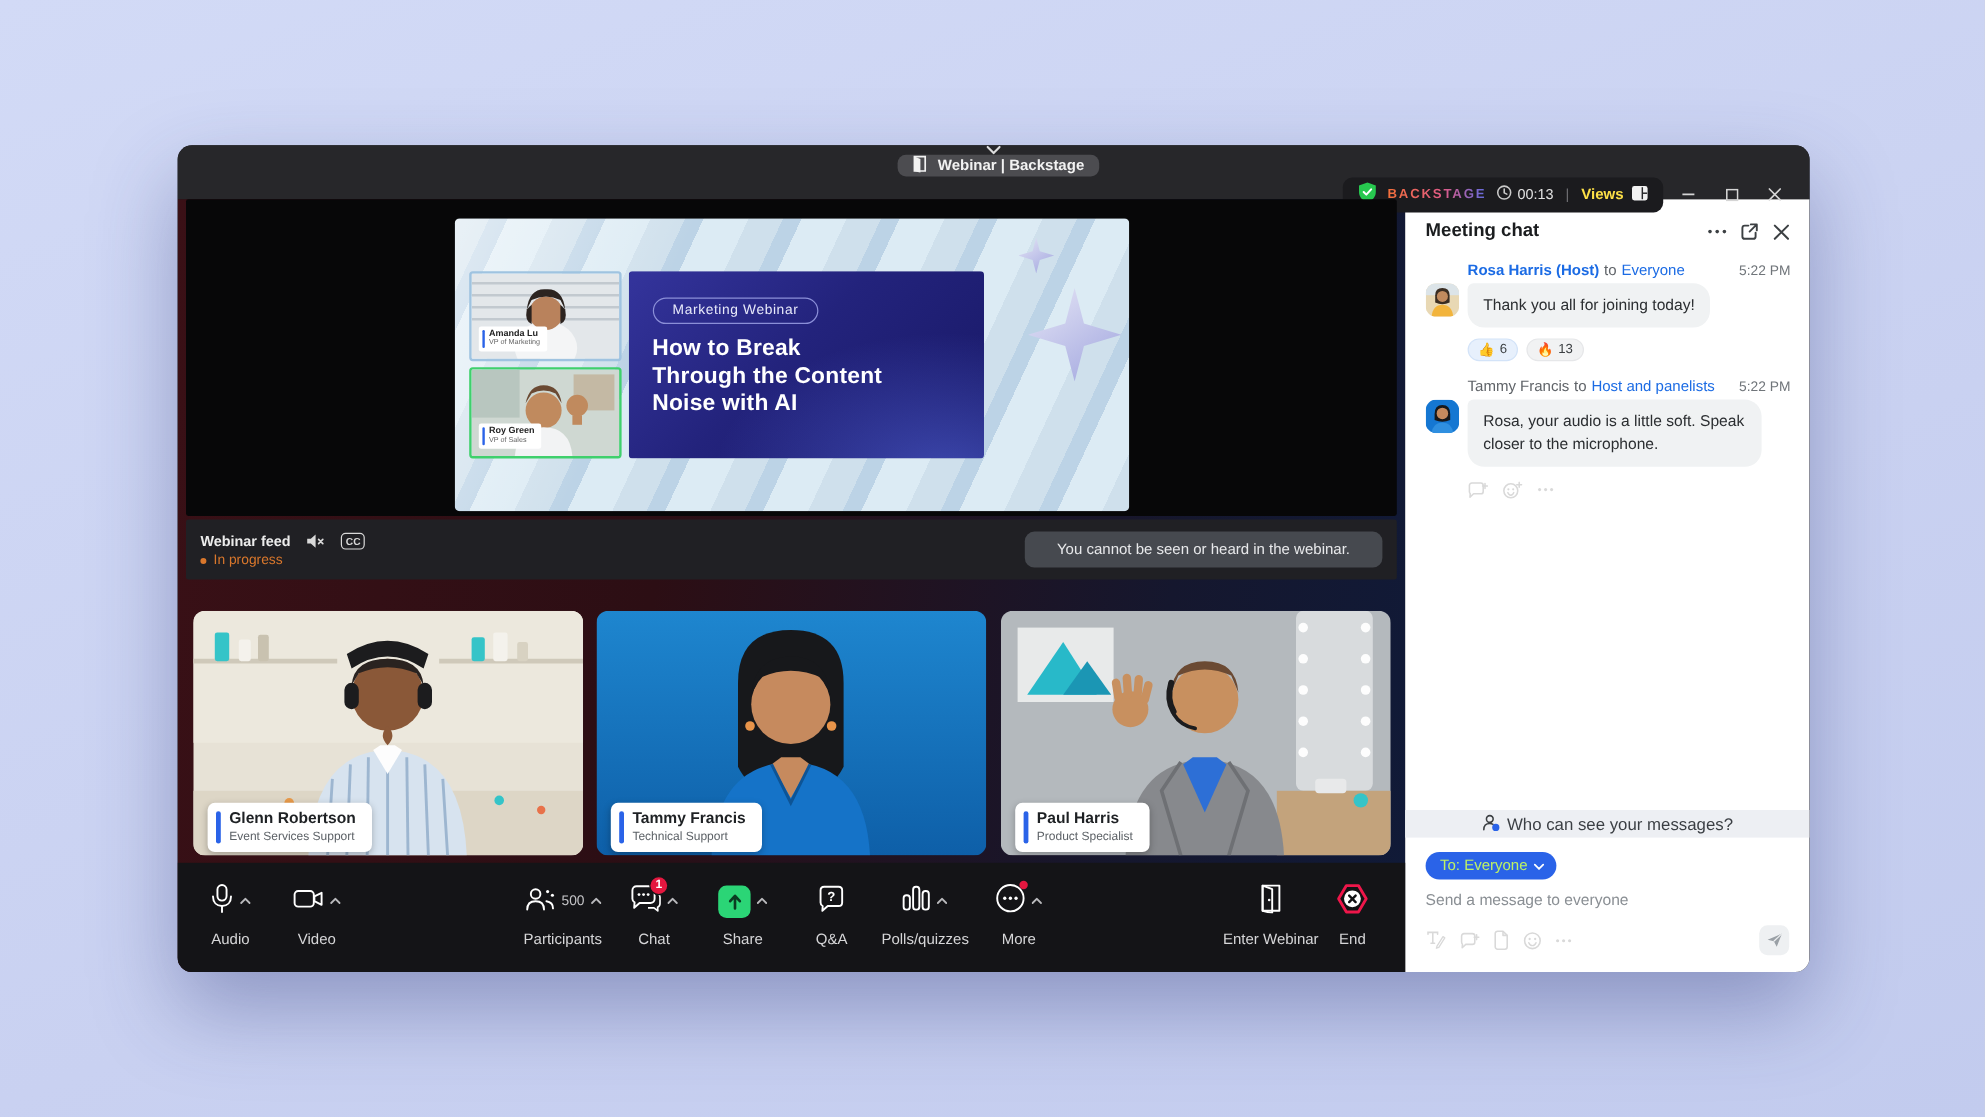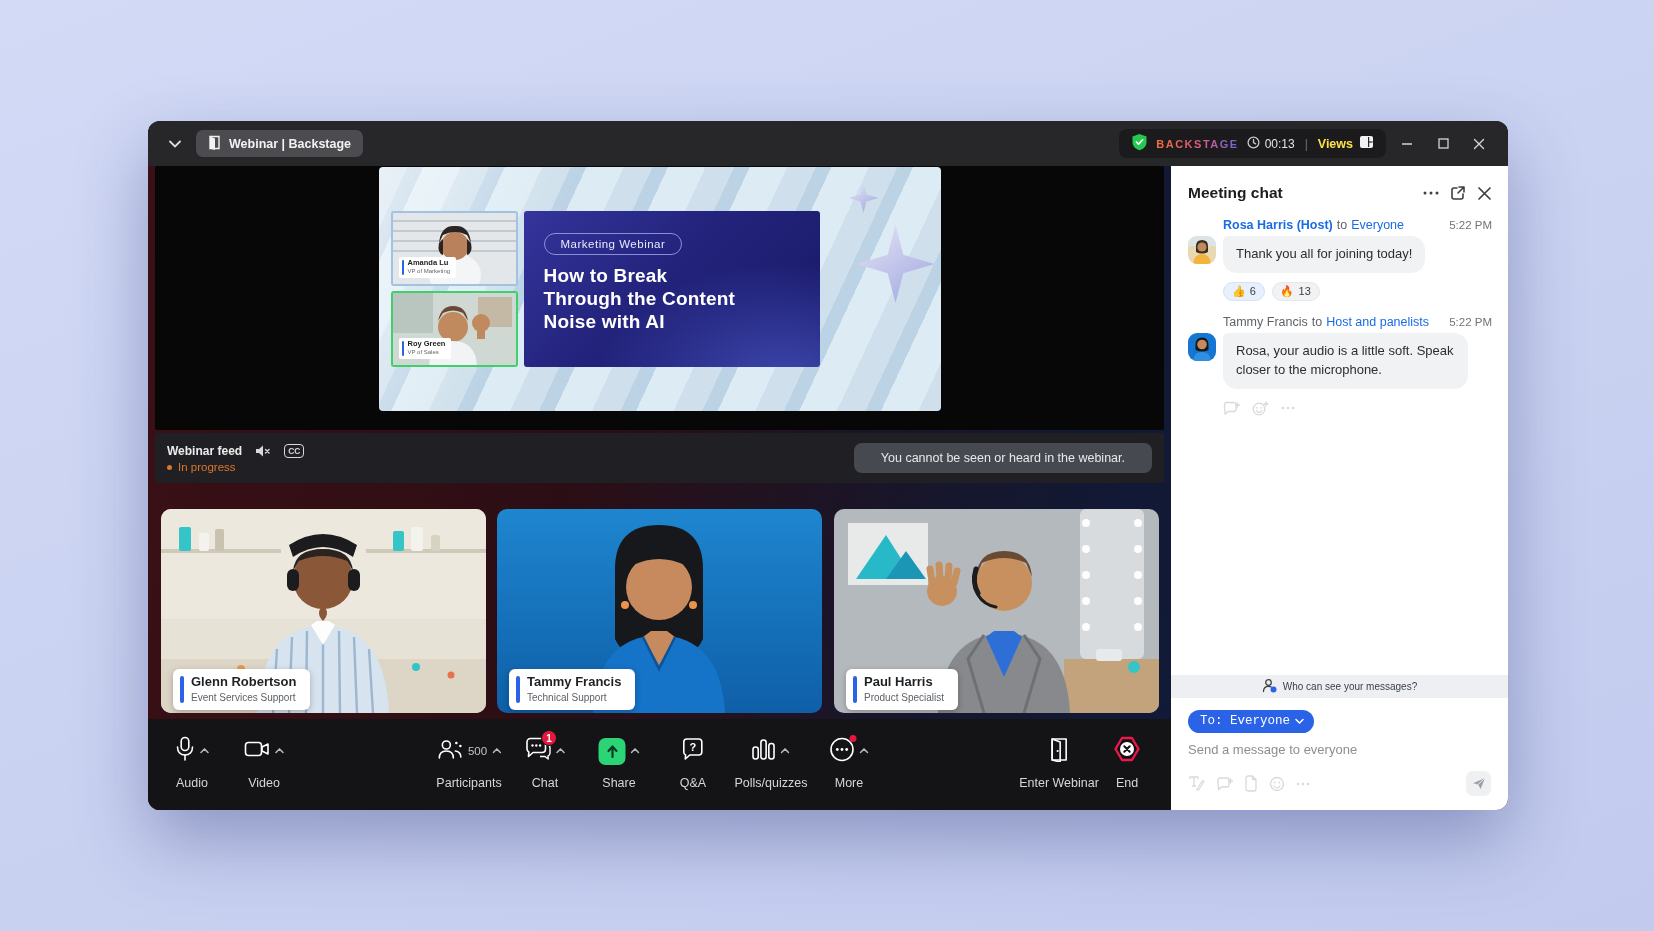--- a/index.html
+++ b/index.html
@@ -11,21 +11,21 @@
   }
   .window {
     position:absolute; left:148px; top:121px; width:1360px; height:689px;
     border-radius:12px; overflow:hidden;
     box-shadow:0 30px 70px rgba(45,55,120,.38);
     display:flex; flex-direction:column; background:#101013;
   }
   
   .titlebar {
     height:45px; background:#27272a; display:flex; align-items:center;
-    padding:0 14px 0 14px; flex-shrink:0; position:relative;
+    padding:0 14px 0 14px; flex-shrink:0; position:relative;flex-direction:column;
   }
   .tb-chevron { width:26px; height:26px; display:flex; align-items:center; justify-content:center; color:#dcdcdc; cursor:pointer; }
   .tab {
     margin-left:8px; height:27px; background:#4c4c50; border-radius:7px;
     display:flex; align-items:center; gap:8px; padding:0 12px; color:#f2f2f2;
     font-size:12.5px; font-weight:bold;
   }
   .tb-right { margin-left:auto; display:flex; align-items:center; gap:6px; }
   .status-pill {
     height:29px; background:#1b1b1e; border-radius:8px; display:flex; align-items:center;
@@ -42,21 +42,21 @@
   .winbtn { width:30px; height:30px; display:flex; align-items:center; justify-content:center; color:#d5d5d5; cursor:pointer; }
   
   .main { flex:1; display:flex; min-height:0; }
   .stage {
     width:1023px; flex-shrink:0; display:flex; flex-direction:column;
     background:linear-gradient(100deg,#3a1016 0%,#2c0e14 40%,#15172e 78%,#101a38 100%);
   }
   .feed-area { height:264px; margin:0 7px; background:#070708; position:relative; border-radius:2px; }
   
   .slide {
-    position:absolute; left:50%; transform:translateX(-50%); top:1px;
+    position:absolute; left:50%; transform:translateX(-50%); top:16px;
     width:562px; height:244px; border-radius:4px; overflow:hidden;
     background:
       linear-gradient(115deg, rgba(255,255,255,.55) 0%, rgba(255,255,255,0) 30%),
       repeating-linear-gradient(115deg,#cfe0ec 0 26px,#bcd3e6 26px 40px,#dcebf4 40px 74px),
       #cfe0ec;
   }
   .thumb { position:absolute; left:12px; width:127px; border-radius:3px; overflow:hidden; border:2px solid #9fc3e0; }
   .thumb svg { display:block; }
   .thumb.active { border:2px solid #3fd06c; }
   .thumb-label {
@@ -155,25 +155,25 @@
     display:flex; align-items:center; gap:4px; border-radius:10px; padding:2px 8px;
     font-size:11px; color:#3c4043; cursor:pointer;
   }
   .react-thumb { background:#e7f0fc; border:1px solid #d3e3f8; }
   .react-fire { background:#f1f2f3; border:1px solid #e6e7e9; }
   .msg-actions { display:flex; gap:12px; margin:12px 0 0 35px; color:#8f9398; }
   
   .chat-footer { flex-shrink:0; }
   .who-bar {
     background:#edeff3; height:23px; display:flex; align-items:center; justify-content:center;
-    gap:6px; font-size:10px; color:#3b3f44; cursor:pointer;
+    gap:6px; font-size:14px; color:#3b3f44; cursor:pointer;
   }
   .to-pill {
     margin:12px 0 0 17px; display:inline-flex; align-items:flex-end; gap:5px;
-    background:#2a63e8; color:#ffffff; font-size:12.5px; border-radius:13px; padding:4px 10px 5px 12px; cursor:pointer;font-family:Liberation Mono, monospace;
+    background:#2a63e8; color:#bef264; font-size:12.5px; border-radius:13px; padding:4px 10px 5px 12px; cursor:pointer;
   }
   .chat-input {
     display:block; width:280px; border:none; outline:none; margin:9px 0 0 17px;
     font-size:13px; color:#202124; font-family:"Liberation Sans",sans-serif; background:transparent;
   }
   .chat-input::placeholder { color:#8a8f94; }
   .composer { display:flex; align-items:center; gap:11px; margin:14px 17px 14px 17px; color:#5f6368; position:relative; }
   .send-btn {
     margin-left:auto; width:25px; height:25px; border-radius:7px; background:#eef0f2;
     display:flex; align-items:center; justify-content:center; color:#9aa0a6; cursor:pointer;

